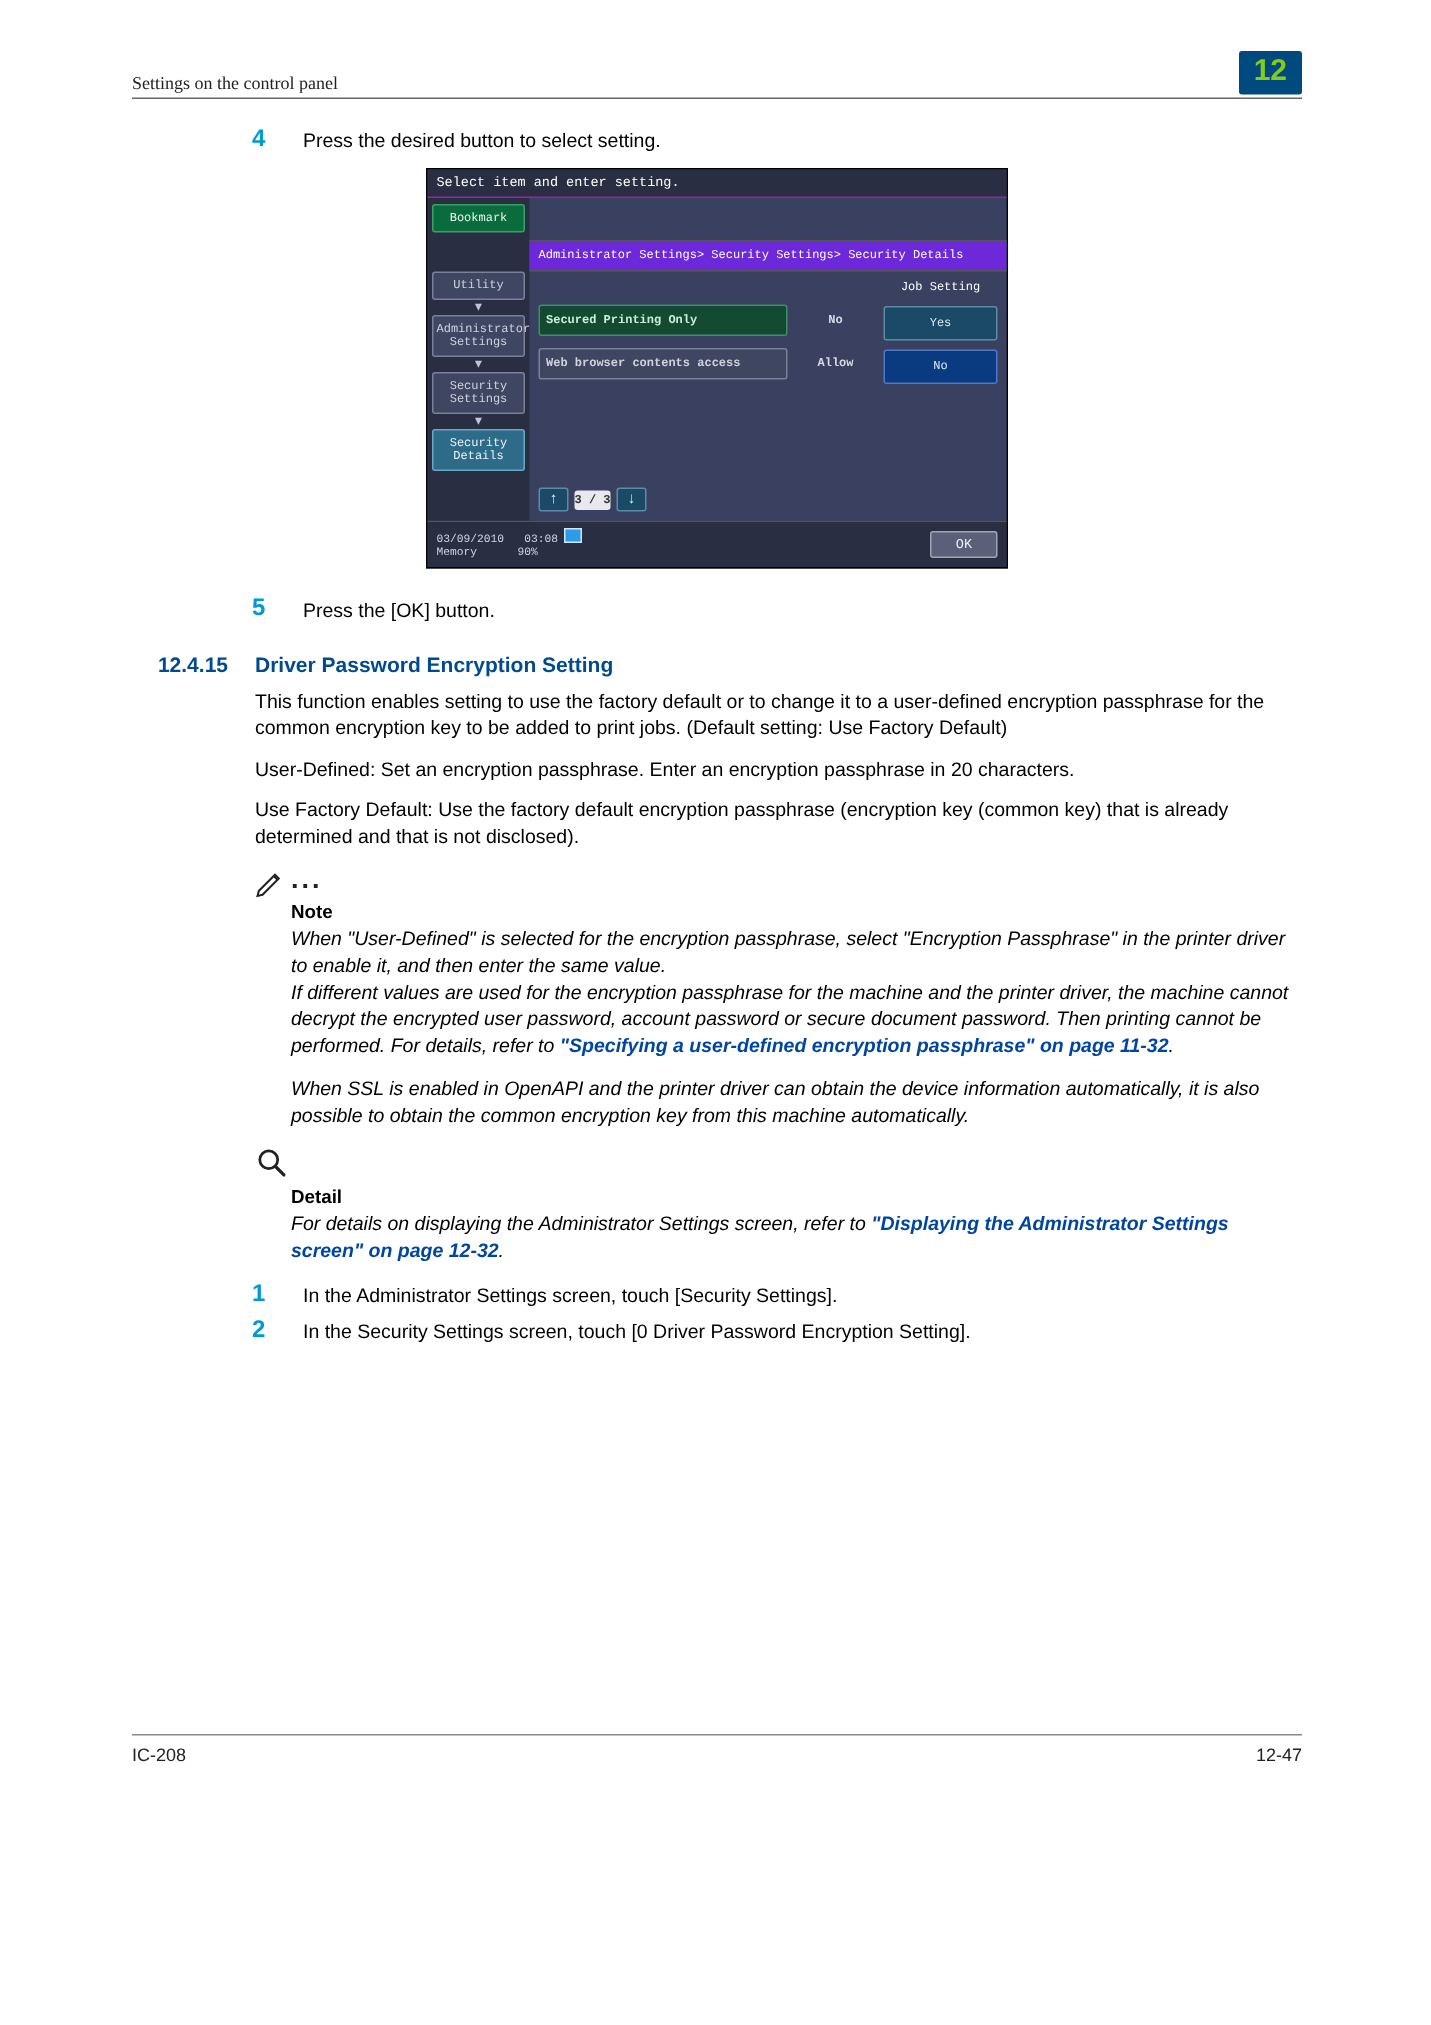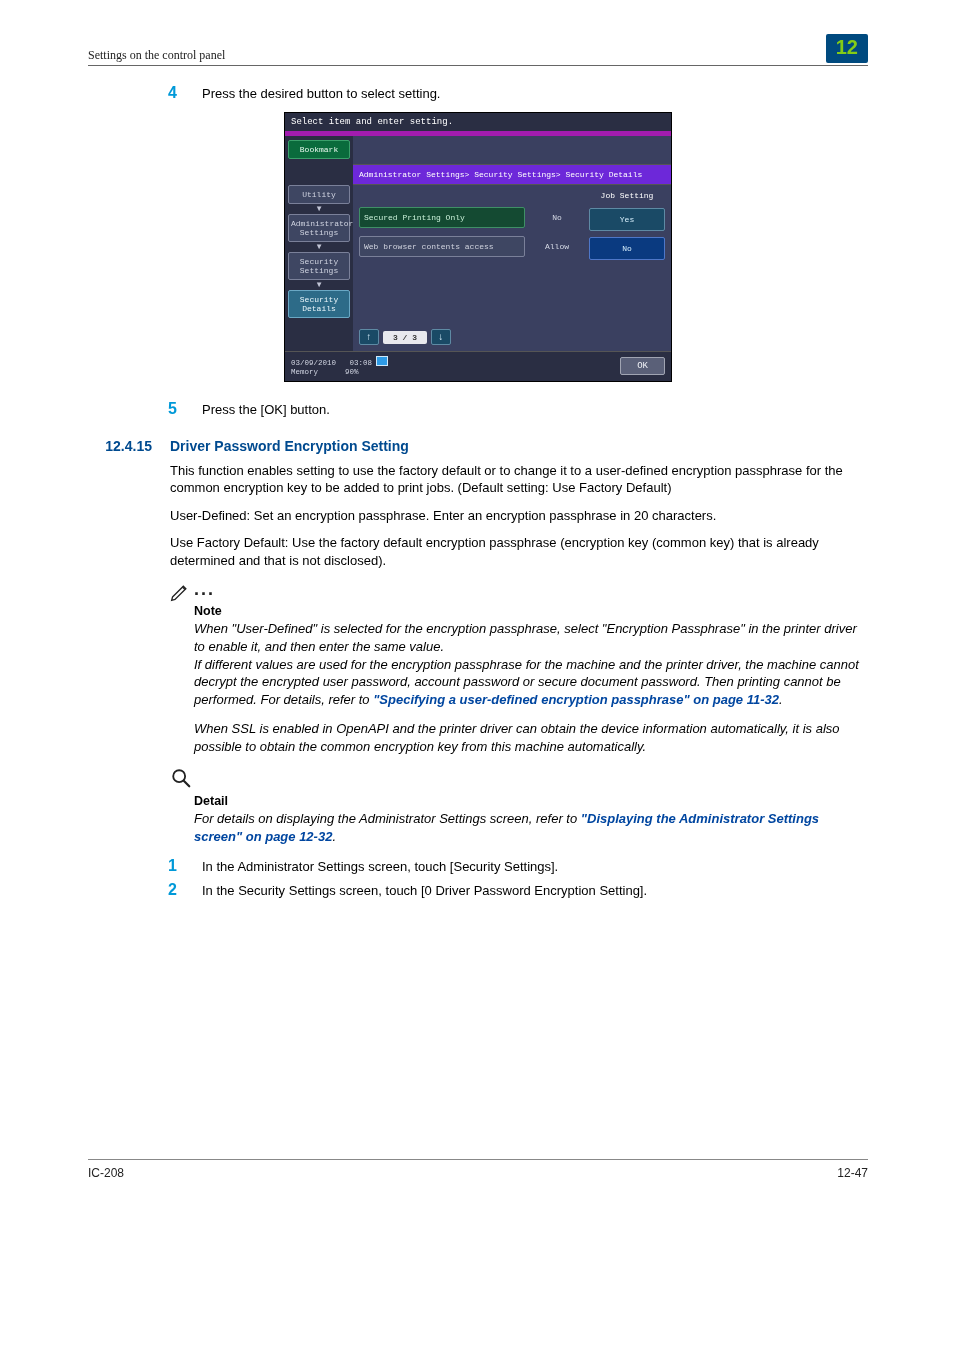--- a/index.html
+++ b/index.html
@@ -58,21 +58,21 @@
   .panel {
     width: 388px;
     background: #30354d;
     color: #fff;
     font-family: "Courier New", monospace;
     font-size: 9px;
     border: 1px solid #000;
   }
   .panel-top {
     padding: 4px 6px;
-    border-bottom: 5px solid #a21caf;
+    border-bottom: 1px solid #a21caf;
     background: #2a2e43;
   }
   .panel-body {
     display: flex;
   }
   .panel-left {
     width: 68px;
     padding: 4px 3px;
     background: #2a2e43;
     display: flex;
@@ -109,34 +109,34 @@
   }
   .right-cols { display:flex; }
   .right-main { flex:1; padding:6px 6px; }
   .right-side { width:82px; padding:6px 6px 6px 0; display:flex; flex-direction:column; gap:6px;}
   .side-head { text-align:center; font-size:8px; padding-bottom:2px;}
   .opt-btn {
     background:#1a4a66; border:1px solid #5e8aa4; color:#d6eefb;
     text-align:center; padding:6px 2px; border-radius:2px; font-size:8px;
   }
   .opt-btn.no { background:#0a3a80; border-color:#4e77c8; }
-  .setting-row { display:flex; align-items:center; gap:6px; margin-bottom:8px;}
+  .setting-row { display:flex; align-items:center; gap:6px; margin-bottom:8px;font-weight:bold;}
   .setting-label {
     flex:1; background:#144a32; border:1px solid #3f8f66; color:#c9f0d8;
     padding:5px 4px; font-size:8px; border-radius:2px;
   }
   .setting-label.grey { background:#3e4662; border-color:#7a8099; color:#d0d3de;}
   .setting-val { width:52px; text-align:center; font-size:8px; color:#d6dae6;}
   .pager { display:flex; align-items:center; gap:4px; margin-top:72px;}
   .pager-btn {
     width:20px; height:16px; background:#1a4a66; border:1px solid #5e8aa4;
     color:#d6eefb; display:flex; align-items:center; justify-content:center;
     font-size:10px; border-radius:2px;
   }
-  .pager-mid { background:#e8e9ee; color:#333; padding:2px 10px; font-size:8px; border-radius:2px;font-weight:bold;}
+  .pager-mid { background:#e8e9ee; color:#333; padding:2px 0; font-size:8px; border-radius:2px;font-weight:bold;}
   .panel-footer {
     border-top:1px solid #555;
     background:#2a2e43;
     display:flex; justify-content:space-between; align-items:center;
     padding:3px 6px;
   }
   .footer-left { font-size:7.5px; line-height:1.25; color:#cfd3e0; display:flex; gap:10px; align-items:center;}
   .footer-left div div {white-space:nowrap;}
   .footer-okbtn {
     background:#5a6078; border:1px solid #a0a4b2; color:#eef0f5;

